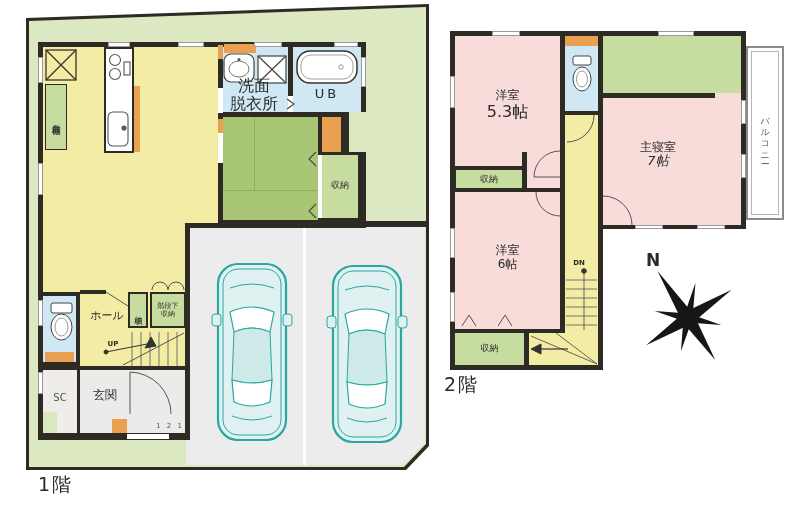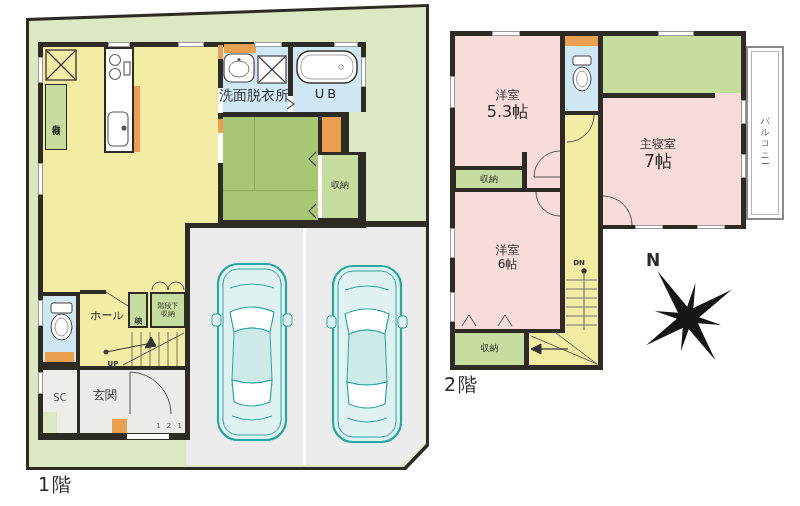--- a/index.html
+++ b/index.html
@@ -221,48 +221,48 @@
 
     <g transform="translate(688,318) rotate(-33)">
       <polygon points="0,-56 6,-6 52,0 6,6 0,50 -6,6 -50,0 -6,-6" fill="#161616"></polygon>
       <g transform="rotate(45)">
         <polygon points="0,-36 4,-4 34,0 4,4 0,34 -4,4 -34,0 -4,-4" fill="#161616"></polygon>
       </g>
     </g>
   </svg>
 
   <div class="lbl vtext" style="left:45px;top:88px;width:22px;height:60px;font-size:9px;">食器棚</div>
-  <div class="lbl" style="left:223px;top:82px;width:62px;height:26px;flex-direction:row;font-size:14px;">
+  <div class="lbl" style="left:223px;top:82px;width:62px;height:26px;flex-direction:column;font-size:16px;">
     <span>洗面</span><span>脱衣所</span>
   </div>
   <div class="lbl" style="left:300px;top:85px;width:54px;height:18px;font-size:13px;letter-spacing:3px;">UB</div>
   <div class="lbl" style="left:322px;top:178px;width:36px;height:14px;font-size:9px;">収納</div>
   <div class="lbl" style="left:84px;top:308px;width:46px;height:16px;font-size:11px;">ホール</div>
   <div class="lbl vtext" style="left:130px;top:295px;width:16px;height:30px;font-size:8px;letter-spacing:0;">収納</div>
   <div class="lbl" style="left:150px;top:295px;width:36px;height:30px;flex-direction:column;font-size:7px;">
     <span>階段下</span><span>収納</span>
   </div>
-  <div class="lbl" style="left:103px;top:339px;width:20px;height:10px;font-size:7px;font-weight:bold;margin-top:20px;">UP</div>
+  <div class="lbl" style="left:103px;top:339px;width:20px;height:10px;font-size:7px;font-weight:bold;">UP</div>
   <div class="lbl" style="left:84px;top:388px;width:42px;height:16px;font-size:12px;">玄関</div>
   <div class="lbl" style="left:47px;top:391px;width:26px;height:14px;font-size:10px;color:#555;">SC</div>
   <div class="lbl" style="left:152px;top:421px;width:36px;height:10px;font-size:7px;color:#555;letter-spacing:2px;">1 2 1</div>
   <div class="lbl" style="left:38px;top:472px;width:60px;height:26px;font-size:19px;letter-spacing:2px;justify-content:flex-start;">1階</div>
 
   <div class="lbl" style="left:455px;top:85px;width:105px;height:40px;flex-direction:column;">
     <span style="font-size:12px;">洋室</span>
     <span style="font-size:16px;">5.3帖</span>
   </div>
   <div class="lbl" style="left:456px;top:172px;width:66px;height:14px;font-size:9px;">収納</div>
   <div class="lbl" style="left:455px;top:238px;width:105px;height:40px;flex-direction:column;">
     <span style="font-size:12px;">洋室</span>
     <span style="font-size:12px;">6帖</span>
   </div>
   <div class="lbl" style="left:455px;top:340px;width:69px;height:16px;font-size:9px;">収納</div>
   <div class="lbl" style="left:603px;top:135px;width:110px;height:40px;flex-direction:column;">
     <span style="font-size:12px;">主寝室</span>
-    <span style="font-size:17px;">7帖</span>
+    <span style="font-size:13px;font-style:italic;">7帖</span>
   </div>
   <div class="lbl vtext" style="left:751px;top:90px;width:28px;height:90px;font-size:9px;color:#555;letter-spacing:2px;">バルコニー</div>
   <div class="lbl" style="left:568px;top:258px;width:22px;height:10px;font-size:7px;font-weight:bold;">DN</div>
   <div class="lbl" style="left:642px;top:251px;width:22px;height:20px;font-size:17px;font-weight:bold;">N</div>
   <div class="lbl" style="left:444px;top:372px;width:60px;height:26px;font-size:19px;letter-spacing:2px;justify-content:flex-start;">2階</div>
 
 </div>
 
 </body></html>

